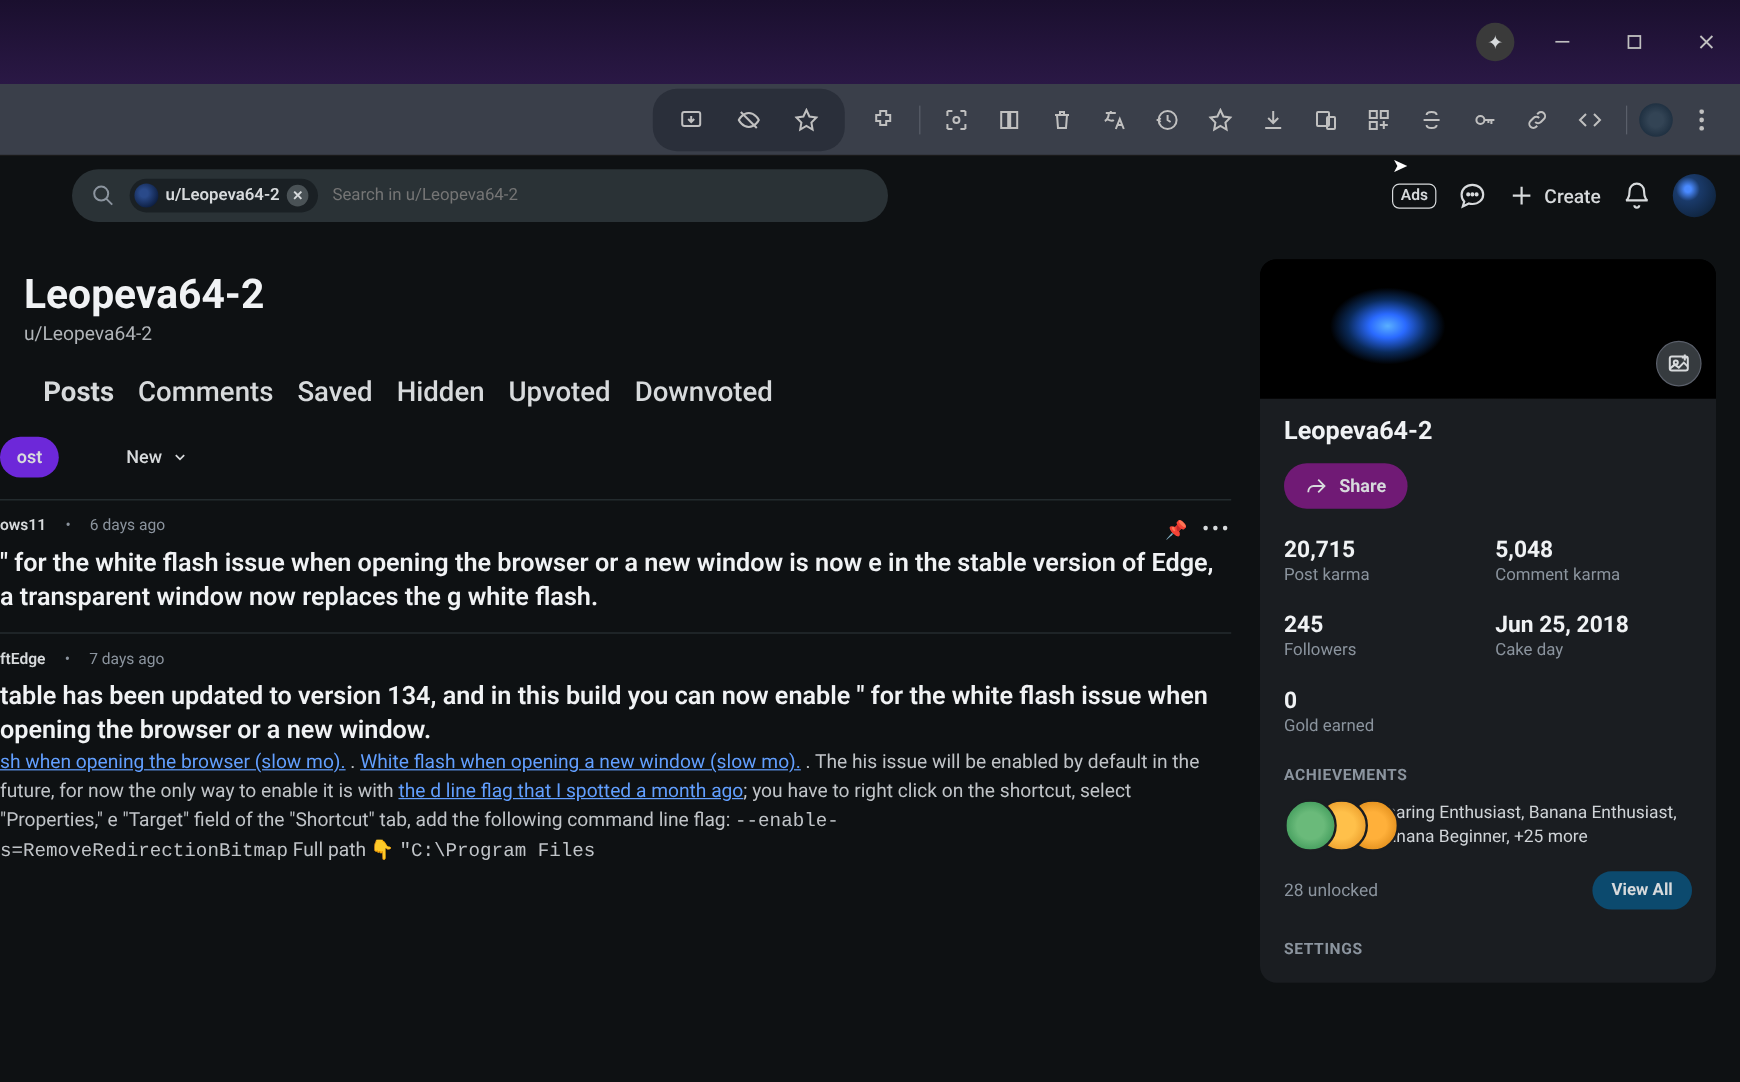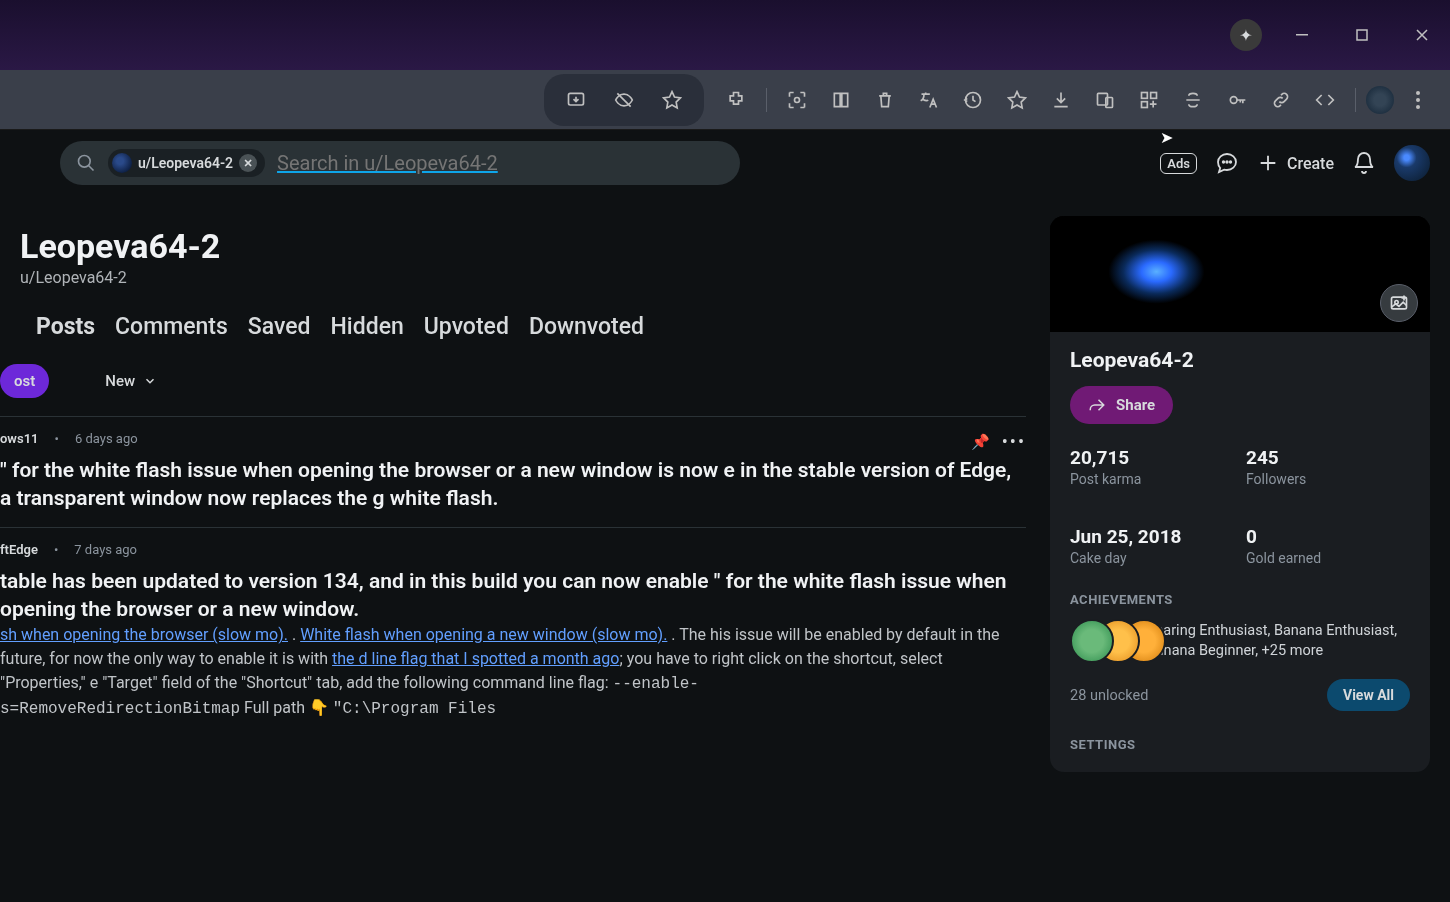--- a/index.html
+++ b/index.html
@@ -16,21 +16,21 @@
 .toolbar-sep { width: 1px; height: 24px; background: #5a5f6a; margin: 0 6px; }
 .addr-area { background: #2a2f3a; border-radius: 20px; padding: 6px 12px; display: flex; align-items: center; gap: 8px; margin-left: auto; margin-right: 8px; }
 .profile-avatar-small { width: 28px; height: 28px; border-radius: 50%; background: radial-gradient(circle, #334455 30%, #112233 100%); }
 
 .content { height: calc(100vh - 130px); background: #0e1113; overflow-y: auto; position: relative; }
 .reddit-header { height: 66px; display: flex; align-items: center; padding: 0 20px; gap: 16px; }
 .search-bar { flex: 0 0 680px; height: 44px; background: #2a3236; border-radius: 22px; display: flex; align-items: center; padding: 0 16px; gap: 12px; margin-left: 40px; }
 .search-chip { background: #1a2024; border-radius: 14px; padding: 4px 8px 4px 4px; display: flex; align-items: center; gap: 6px; font-size: 14px; font-weight: 600; }
 .chip-avatar { width: 20px; height: 20px; border-radius: 50%; background: radial-gradient(circle at 40% 40%, #2a4a8a 20%, #0a1a3a 80%); }
 .chip-close { width: 18px; height: 18px; background: #4a5256; border-radius: 50%; display: flex; align-items: center; justify-content: center; font-size: 11px; cursor: pointer; }
-.search-input { background: transparent; border: none; outline: none; color: #0ea5e9; font-size: 20px; flex: 1; text-decoration: underline; }
+.search-input { background: transparent; border: none; outline: none; color: #0ea5e9; font-size: 14px; flex: 1; }
 .header-actions { margin-left: auto; display: flex; align-items: center; gap: 18px; }
 .header-icon { font-size: 22px; color: #d7dadc; cursor: pointer; }
 .ads-box { border: 1.5px solid #d7dadc; border-radius: 6px; padding: 2px 6px; font-size: 13px; font-weight: 600; }
 .create-btn { display: flex; align-items: center; gap: 8px; font-size: 16px; font-weight: 500; cursor: pointer; }
 .user-avatar { width: 36px; height: 36px; border-radius: 50%; background: radial-gradient(circle at 35% 35%, #4a8aff 8%, #1a3a6a 30%, #0a1a2a 100%); }
 
 .main-area { display: flex; padding: 20px 20px 0 0; gap: 24px; }
 .left-col { flex: 1; min-width: 0; }
 .right-col { width: 380px; flex-shrink: 0; }
 
@@ -56,21 +56,21 @@
 .post-body { font-size: 16px; color: #c0c4c8; line-height: 1.5; }
 .post-body a { color: #629fff; text-decoration: underline; }
 .mono { font-family: "Courier New", monospace; }
 
 .sidebar-card { background: #1a1d21; border-radius: 14px; overflow: hidden; }
 .banner { height: 116px; background: radial-gradient(ellipse 60px 40px at 28% 48%, #5ab0ff 0%, #2a6aff 25%, #0a2a5a 55%, #000 80%), radial-gradient(ellipse 60px 40px at 72% 48%, #5ab0ff 0%, #2a6aff 25%, #0a2a5a 55%, #000 80%), radial-gradient(ellipse at 50% 100%, #2a2a2a 0%, #0a0a0a 40%, #000 100%); position: relative; }
 .add-banner-btn { position: absolute; bottom: 10px; right: 12px; width: 38px; height: 38px; border-radius: 50%; background: rgba(60,65,70,0.9); display: flex; align-items: center; justify-content: center; border: 1px solid #5a5f6a; cursor: pointer; }
 .card-body { padding: 16px 20px 20px; }
 .card-username { font-size: 21px; font-weight: 700; color: #f0f2f4; }
 .share-btn { margin-top: 14px; background: #701a75; border-radius: 20px; padding: 10px 18px; display: inline-flex; align-items: center; gap: 10px; font-size: 15px; font-weight: 700; cursor: pointer; }
-.stats-grid { display: grid; grid-template-columns: 1fr 1fr; gap: 38px 12px; margin-top: 22px; }
+.stats-grid { display: grid; grid-template-columns: 1fr 1fr; gap: 22px 12px; margin-top: 22px; }
 .stat-value { font-size: 19px; font-weight: 700; color: #f0f2f4; }
 .stat-label { font-size: 14px; color: #8b949e; margin-top: 2px; }
 .section-title { font-size: 13px; font-weight: 700; color: #8b949e; letter-spacing: 0.5px; margin-top: 26px; }
 .achievements-row { display: flex; align-items: center; gap: 18px; margin-top: 12px; }
 .badges-cluster { width: 96px; height: 44px; position: relative; }
 .badge-c { width: 44px; height: 44px; border-radius: 50%; position: absolute; border: 2px solid #1a1d21; }
 .badge-1 { background: radial-gradient(circle, #6aba7a 40%, #2a8a4a 100%); left: 0; z-index: 3; }
 .badge-2 { background: radial-gradient(circle, #ffc04a 40%, #e08a1a 100%); left: 26px; z-index: 2; }
 .badge-3 { background: radial-gradient(circle, #ffb03a 40%, #d07a0a 100%); left: 52px; z-index: 1; }
 .achievements-text { font-size: 14.5px; color: #d0d4d8; line-height: 1.4; }
@@ -330,20 +330,24 @@
                 <path d="M14 5l7 7-7 7M21 12H9a6 6 0 0 0-6 6v1"></path>
               </svg>
             <span>Share</span>
           </div>
           <div class="stats-grid">
             <div>
               <div class="stat-value">20,715</div>
               <div class="stat-label">Post karma</div>
             </div>
             <div>
+              <div class="stat-value">5,048</div>
+              <div class="stat-label">Comment karma</div>
+            </div>
+            <div>
               <div class="stat-value">245</div>
               <div class="stat-label">Followers</div>
             </div>
             <div>
               <div class="stat-value">Jun 25, 2018</div>
               <div class="stat-label">Cake day</div>
             </div>
             <div>
               <div class="stat-value">0</div>
               <div class="stat-label">Gold earned</div>

